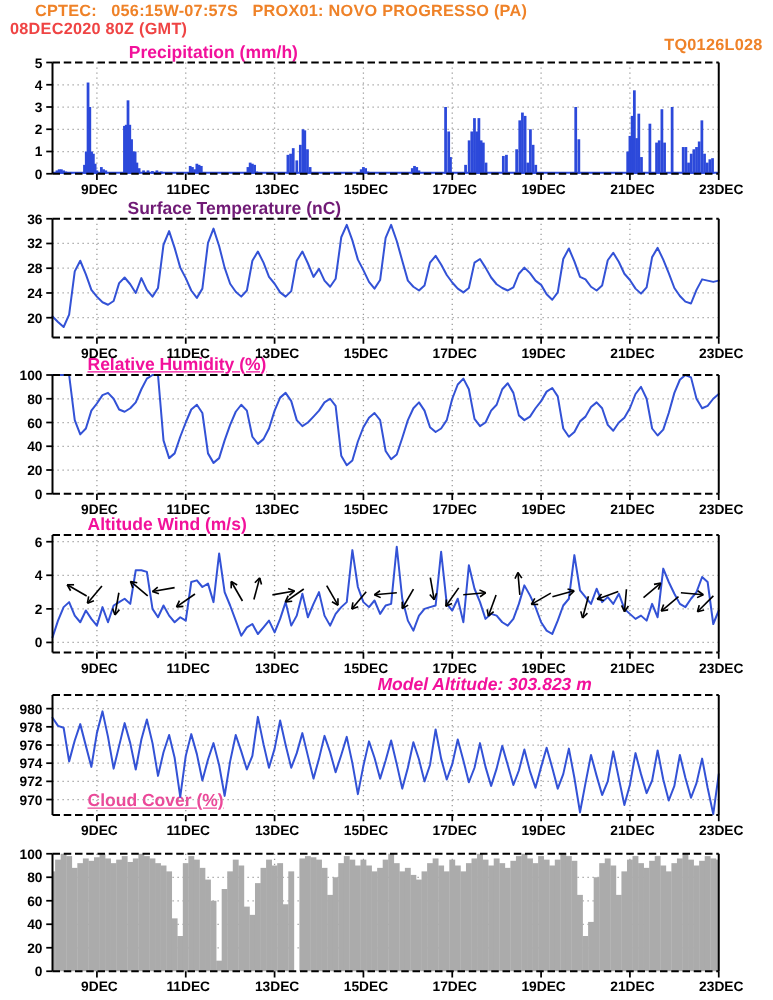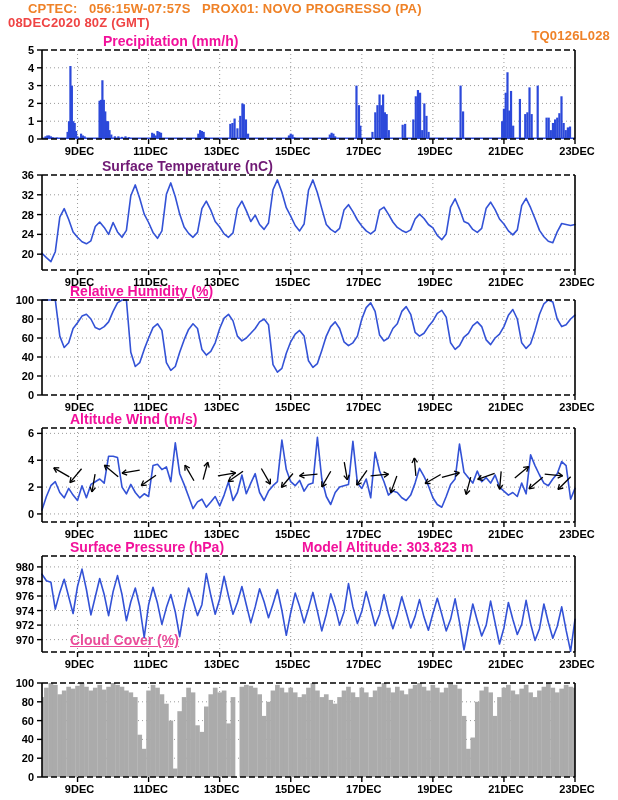--- a/index.html
+++ b/index.html
@@ -20,22 +20,21 @@
 
 <div class="page">
   <div class="hdr magenta-no orange" style="left: 28px; top: 1px; color: rgb(239, 130, 40);">CPTEC:   056:15W-07:57S   PROX01: NOVO PROGRESSO (PA)</div>
   <div class="hdr orange" style="left: 8px; top: 15px; color: #ef4444;">08DEC2020 80Z (GMT)</div>
   <div class="hdr orange" style="right: 8px; top: 28px; text-align: left; color: rgb(239, 130, 40);">TQ0126L028</div>
 
   <div class="chart-title magenta" style="left: 70px; top: 33px; color: rgb(242, 17, 155); padding-left: 33px;">Precipitation (mm/h)</div>
   <div class="chart-title magenta" style="left: 70px; top: 158px; color: #701a75; margin-left: 32px;">Surface Temperature (nC)</div>
   <div class="chart-title magenta" style="left: 70px; top: 283px; color: rgb(242, 17, 155); text-decoration: underline;">Relative Humidity (%)</div>
   <div class="chart-title magenta" style="left: 70px; top: 411px; color: rgb(242, 17, 155);">Altitude Wind (m/s)</div>
-  <div class="chart-title magenta" style="left: 70px; top: 539px; color: rgb(242, 17, 155);">Surface Pressure (hPa)</div>
-  <div class="chart-title magenta" style="left: 302px; top: 539px; color: rgb(242, 17, 155);">Model Altitude: 303.823 m</div>
+  <div class="chart-title magenta" style="left: 302px; top: 539px; color: rgb(242, 17, 155); font-style: italic;">Model Altitude: 303.823 m</div>
   <div class="chart-title magenta" style="left: 70px; top: 632px; color: #ec4899; text-decoration: underline;">Cloud Cover (%)</div>
 
   <svg id="plot" width="618" height="800">
       <line x1="42" y1="121.2" x2="575" y2="121.2" class="grid"></line>
       <line x1="42" y1="103.4" x2="575" y2="103.4" class="grid"></line>
       <line x1="42" y1="85.6" x2="575" y2="85.6" class="grid"></line>
       <line x1="42" y1="67.8" x2="575" y2="67.8" class="grid"></line>
       <line x1="77.53333333333333" y1="50" x2="77.53333333333333" y2="139" class="grid"></line>
       <line x1="148.60000000000002" y1="50" x2="148.60000000000002" y2="139" class="grid"></line>
       <line x1="219.66666666666666" y1="50" x2="219.66666666666666" y2="139" class="grid"></line>

